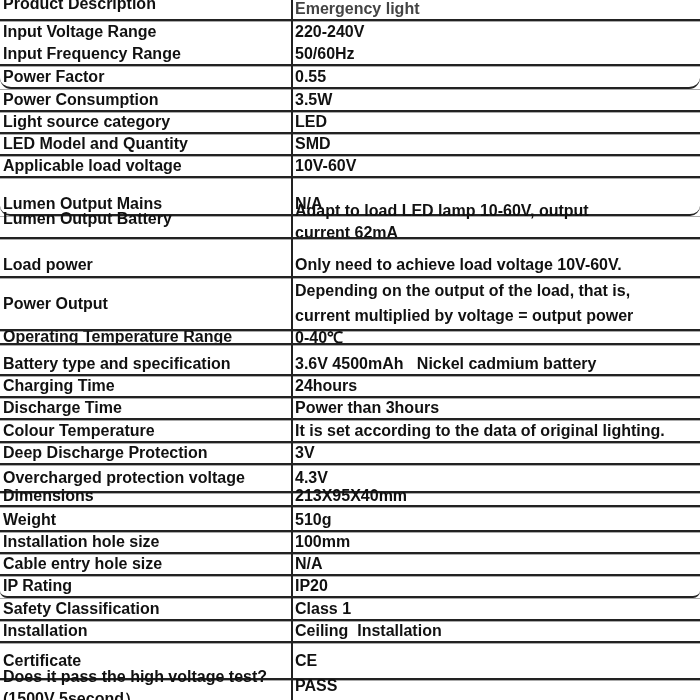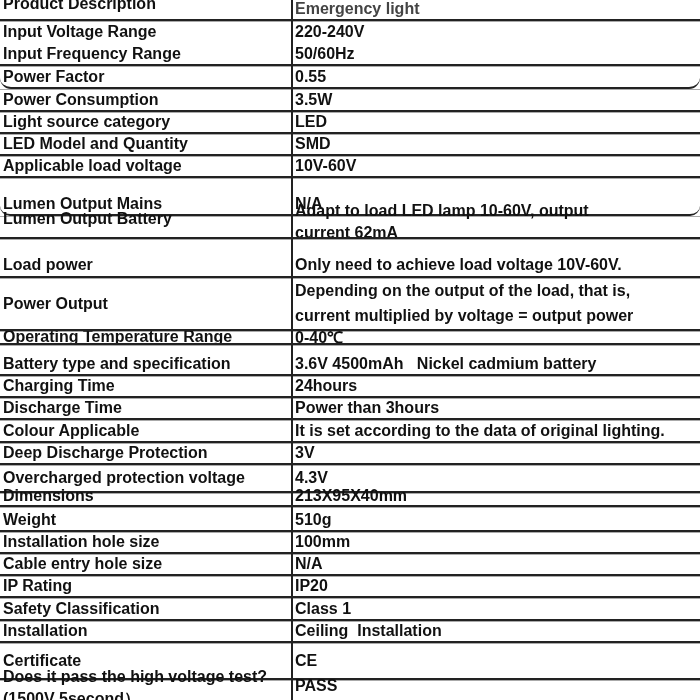--- a/index.html
+++ b/index.html
@@ -103,21 +103,21 @@
   </div>
   <div class="row" style="top:376px;height:22px;">
     <div class="cell-l">Charging Time</div>
     <div class="cell-r">24hours</div>
   </div>
   <div class="row" style="top:398px;height:22px;">
     <div class="cell-l">Discharge Time</div>
     <div class="cell-r">Power than 3hours</div>
   </div>
   <div class="row" style="top:420px;height:23px;">
-    <div class="cell-l">Colour Applicable</div>
+    <div class="cell-l">Colour Temperature</div>
     <div class="cell-r">It is set according to the data of original lighting.</div>
   </div>
   <div class="row" style="top:443px;height:22px;">
     <div class="cell-l">Deep Discharge Protection</div>
     <div class="cell-r">3V</div>
   </div>
   <div class="row" style="top:465px;height:28px;">
     <div class="cell-l">Overcharged protection voltage</div>
     <div class="cell-r">4.3V</div>
   </div>
@@ -130,21 +130,21 @@
     <div class="cell-r">510g</div>
   </div>
   <div class="row" style="top:532px;height:22px;">
     <div class="cell-l">Installation hole size</div>
     <div class="cell-r">100mm</div>
   </div>
   <div class="row" style="top:554px;height:22px;">
     <div class="cell-l">Cable entry hole size</div>
     <div class="cell-r">N/A</div>
   </div>
-  <div class="row" style="top:576px;height:22px;">
+  <div class="row" style="top:576px;height:22px;border-radius:7px;">
     <div class="cell-l">IP Rating</div>
     <div class="cell-r">IP20</div>
   </div>
   <div class="row" style="top:598px;height:23px;">
     <div class="cell-l">Safety Classification</div>
     <div class="cell-r">Class 1</div>
   </div>
   <div class="row" style="top:621px;height:22px;">
     <div class="cell-l">Installation</div>
     <div class="cell-r" style="white-space:pre;">Ceiling  Installation</div>

